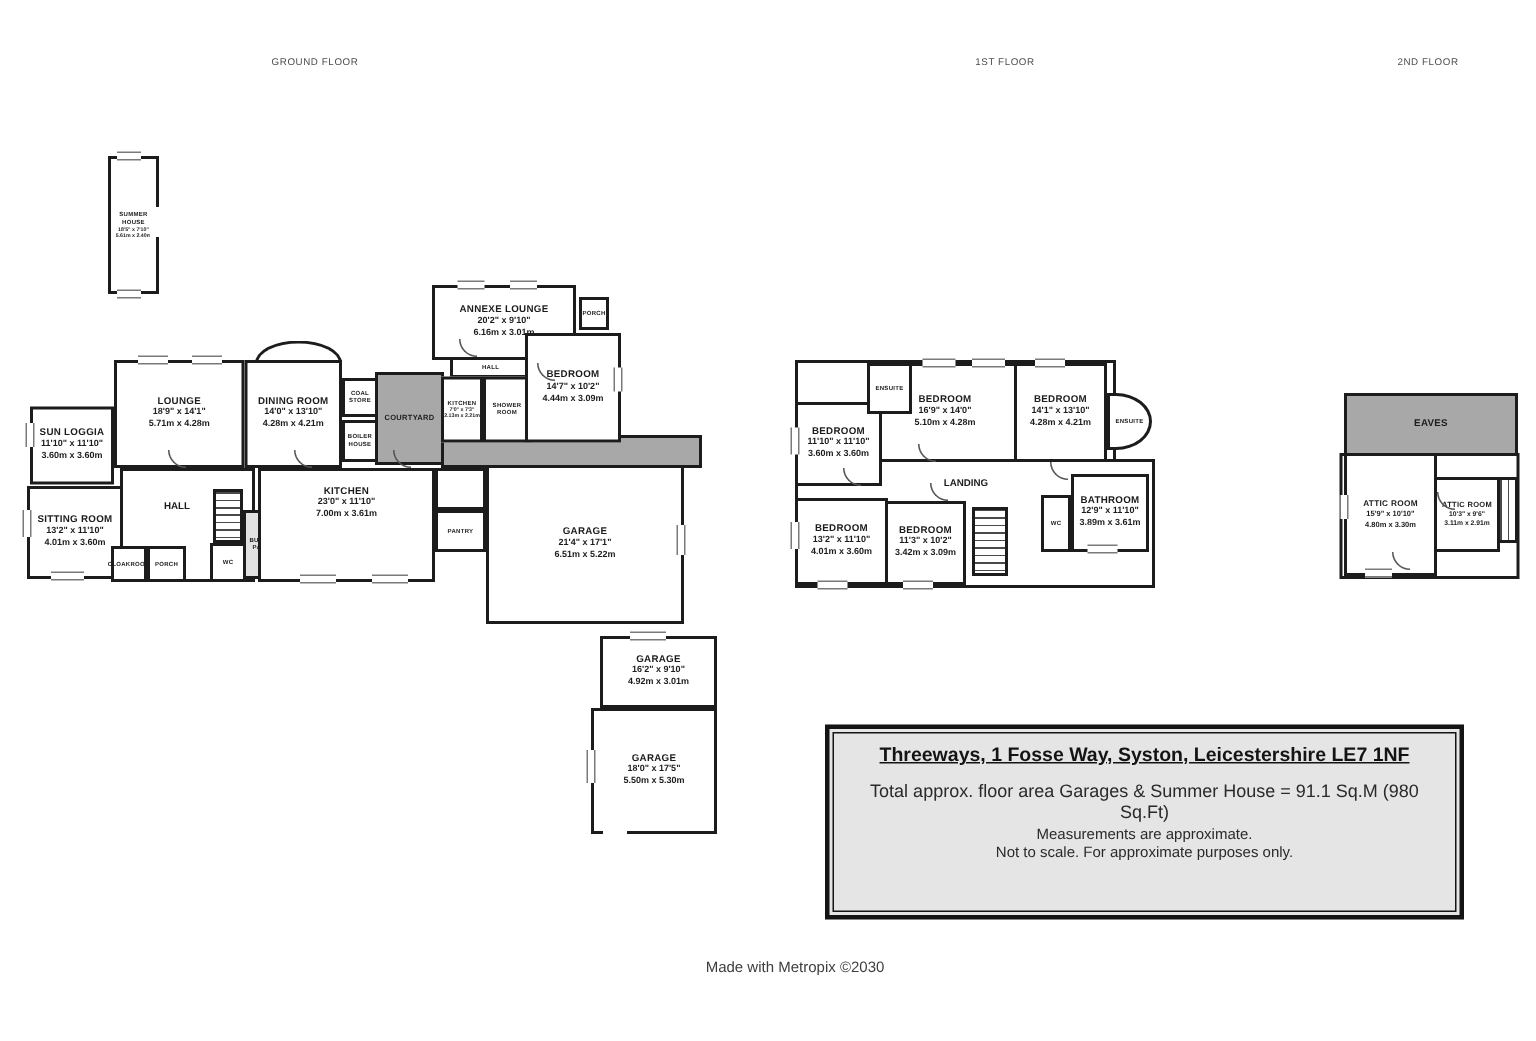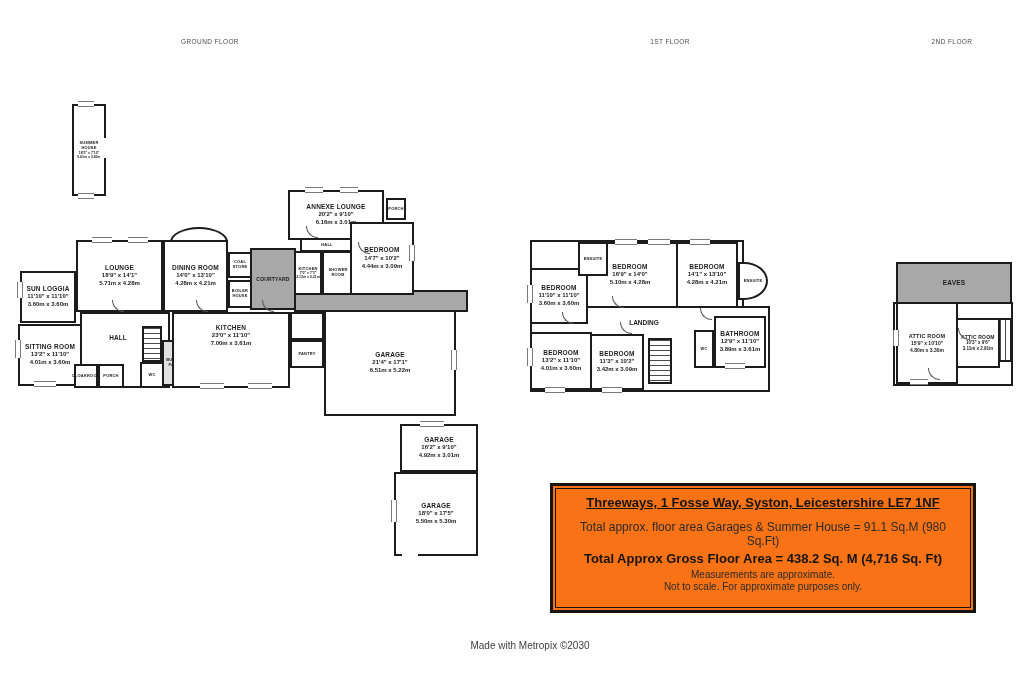--- a/index.html
+++ b/index.html
@@ -17,21 +17,21 @@
   .float-lbl{position:absolute;z-index:6;text-align:center;font-weight:bold;color:#1c1c1c}
   .floor-title{position:absolute;z-index:6;width:140px;text-align:center;font-size:6.5px;color:#4d4d4d;letter-spacing:.4px}
   .stairs{position:absolute;border:2px solid #1c1c1c;z-index:4;background:repeating-linear-gradient(to bottom,#4a4a4a 0 1px,#fff 1px 5px)}
   .stairs.v{background:repeating-linear-gradient(to right,#4a4a4a 0 1px,#fff 1px 5px)}
   .win-h{position:absolute;height:6px;background:#fff;border-top:1px solid #7a7a7a;border-bottom:1px solid #7a7a7a;z-index:5}
   .win-v{position:absolute;width:6px;background:#fff;border-left:1px solid #7a7a7a;border-right:1px solid #7a7a7a;z-index:5}
   .arc{position:absolute;width:12px;height:12px;border-left:1px solid #555;border-bottom:1px solid #555;border-bottom-left-radius:100%;z-index:5}
   .arch{position:absolute;border:2px solid #1c1c1c;border-bottom:none;border-radius:50% 50% 0 0/100% 100% 0 0;background:#fff;z-index:2}
   .bay{border-radius:0 80% 80% 0/0 50% 50% 0}
   .gap{position:absolute;background:#fff;z-index:4}
-  .infobox{position:absolute;left:550px;top:483px;width:426px;height:130px;border:3px solid #141414;background:#f97316;padding:2px;z-index:7}
+  .infobox{position:absolute;left:550px;top:483px;width:426px;height:130px;border:3px solid #141414;background:#e5e5e5;padding:2px;z-index:7}
   .infobox-inner{border:1px solid #141414;width:100%;height:100%;padding:6px 8px 4px 8px;text-align:center}
   .ib-title{font-size:13px;font-weight:bold;text-decoration:underline;color:#141414;margin-bottom:10px}
   .ib-line{font-size:12px;color:#2a2a2a;margin-bottom:3px}
   .ib-line.bold{font-size:13px;font-weight:bold;color:#141414}
   .ib-note{font-size:10px;color:#2a2a2a;margin-bottom:1px}
   .footer{position:absolute;left:430px;top:640px;width:200px;text-align:center;font-size:10px;color:#3d3d3d;z-index:7}
 </style>
 </head>
 <body>
 
@@ -312,20 +312,19 @@
   <div class="arc" style="left:562px;top:312px"></div>
   <div class="arc" style="left:620px;top:322px"></div>
   <div class="arc" style="left:700px;top:308px"></div>
   <div class="arc" style="left:928px;top:368px"></div>
   <div class="arc" style="left:958px;top:328px"></div>
 
   <div class="infobox">
     <div class="infobox-inner">
       <div class="ib-title">Threeways, 1 Fosse Way, Syston, Leicestershire LE7 1NF</div>
       <div class="ib-line">Total approx. floor area Garages &amp; Summer House = 91.1 Sq.M (980 Sq.Ft)</div>
-      <div class="ib-line bold">Total Approx Gross Floor Area = 438.2 Sq. M (4,716 Sq. Ft)</div>
       <div class="ib-note">Measurements are approximate.</div>
       <div class="ib-note">Not to scale. For approximate purposes only.</div>
     </div>
   </div>
 
   <div class="footer">Made with Metropix ©2030</div>
 </div>
 
 </body></html>

